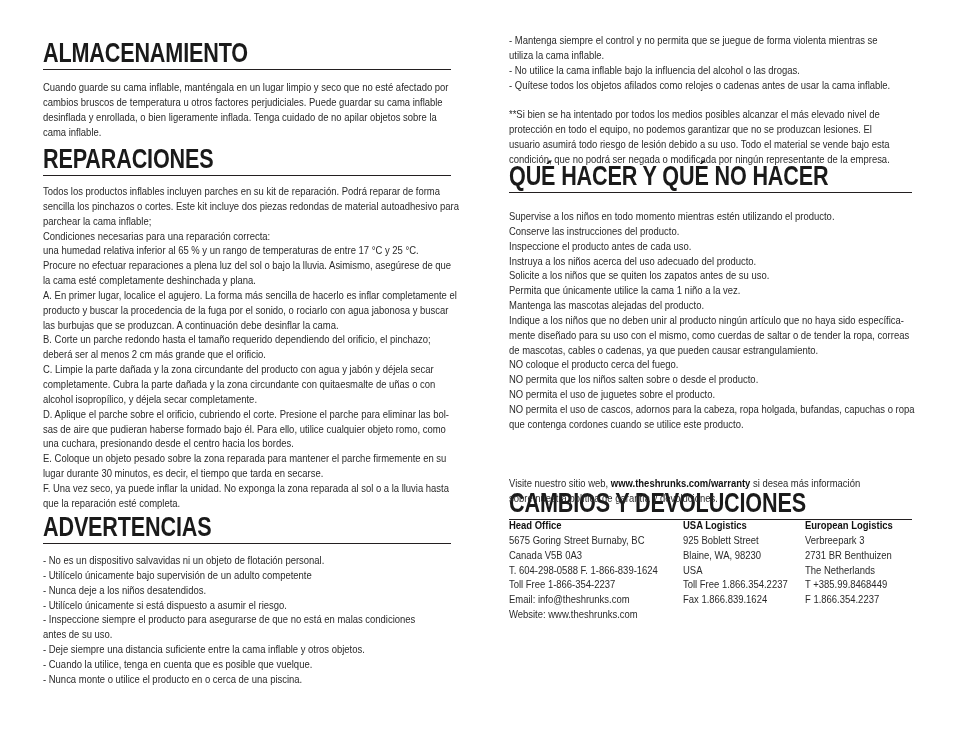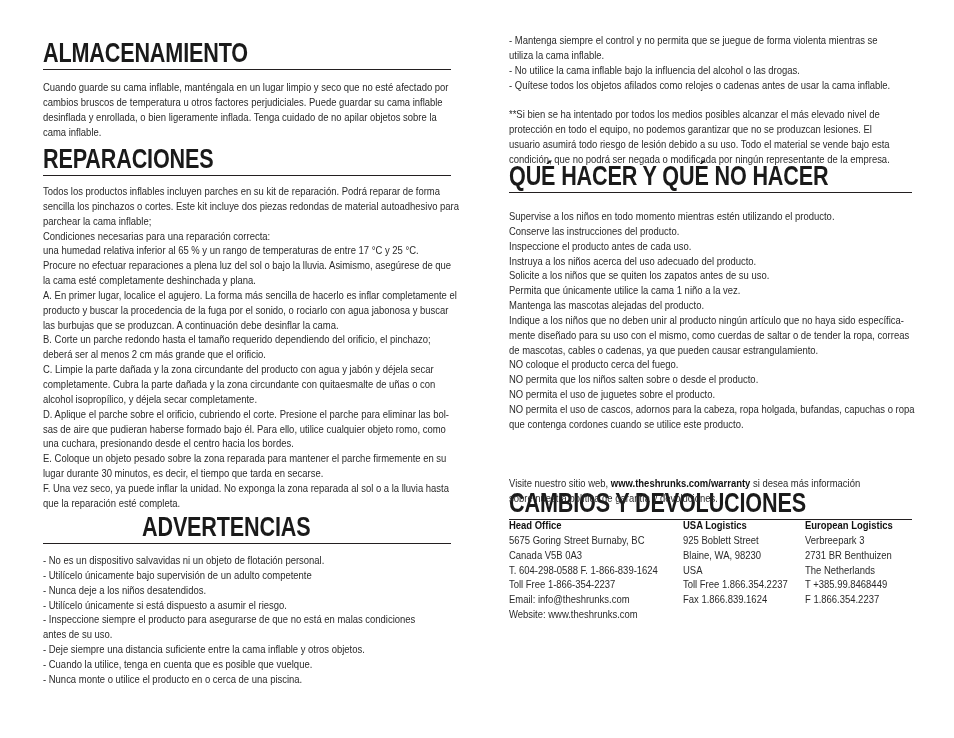--- a/index.html
+++ b/index.html
@@ -89,21 +89,21 @@
     <div>alcohol isopropílico, y déjela secar completamente.</div>
     <div>D. Aplique el parche sobre el orificio, cubriendo el corte. Presione el parche para eliminar las bol-</div>
     <div>sas de aire que pudieran haberse formado bajo él. Para ello, utilice cualquier objeto romo, como</div>
     <div>una cuchara, presionando desde el centro hacia los bordes.</div>
     <div>E. Coloque un objeto pesado sobre la zona reparada para mantener el parche firmemente en su</div>
     <div>lugar durante 30 minutos, es decir, el tiempo que tarda en secarse.</div>
     <div>F. Una vez seco, ya puede inflar la unidad. No exponga la zona reparada al sol o a la lluvia hasta</div>
     <div>que la reparación esté completa.</div>
   </div>
 
-  <div class="heading" style="top:511px;text-align:center;">
+  <div class="heading" style="top:511px;">
     <span>ADVERTENCIAS</span>
   </div>
   <div class="text" style="top:553px;">
     <div>- No es un dispositivo salvavidas ni un objeto de flotación personal.</div>
     <div>- Utilícelo únicamente bajo supervisión de un adulto competente</div>
     <div>- Nunca deje a los niños desatendidos.</div>
     <div>- Utilícelo únicamente si está dispuesto a asumir el riesgo.</div>
     <div>- Inspeccione siempre el producto para asegurarse de que no está en malas condiciones</div>
     <div>antes de su uso.</div>
     <div>- Deje siempre una distancia suficiente entre la cama inflable y otros objetos.</div>

